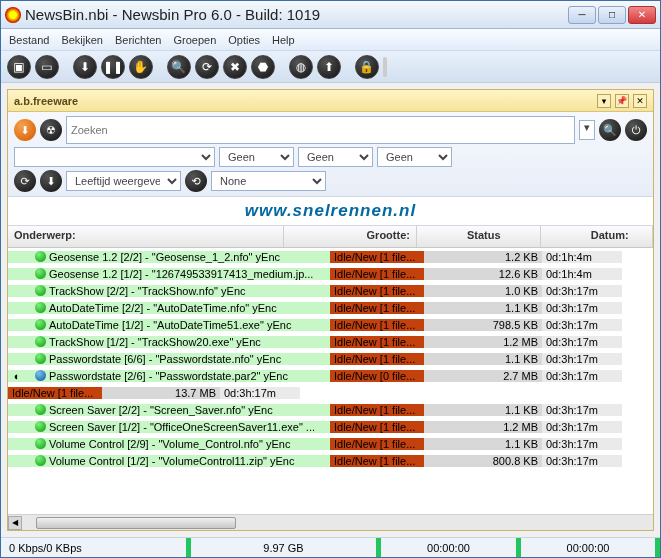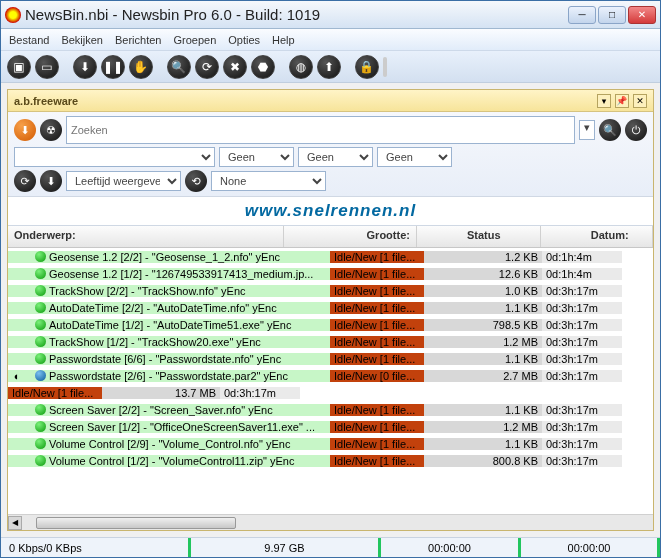--- a/index.html
+++ b/index.html
@@ -38,21 +38,21 @@
 .lv-row { display: flex; height: 17px; align-items: center; }
 .lv-row .cell { padding: 0 4px; overflow: hidden; white-space: nowrap; text-overflow: ellipsis; }
 .c-subj { width: 322px; display: flex; align-items: center; gap: 3px; background: #c7f6c7; }
 .c-stat { width: 94px; background: #c2410c; }
 .c-size { width: 118px; text-align: right; background: #d8d8d8; }
 .c-date { width: 80px; background: #eaeaea; }
 .dot { width: 11px; height: 11px; border-radius: 50%; background: radial-gradient(circle at 35% 30%, #7af07a, #0a9a0a); flex-shrink: 0; margin-left: 10px; }
 .dot.blue { background: radial-gradient(circle at 35% 30%, #7ac0f0, #0a5a9a); }
 .rowmark { width: 10px; display: flex; align-items: center; justify-content: center; flex-shrink: 0; }
 .statusbar { height: 20px; display: flex; align-items: center; background: #eef3fa; border-top: 1px solid #c9d3e1; font-size: 11px; }
-.sb-cell { padding: 0 8px; border-right: 3px solid #22c55e; height: 100%; display: flex; align-items: center; }
+.sb-cell { padding: 0 8px; border-right: 5px solid #22c55e; height: 100%; display: flex; align-items: center; }
 .hscroll { height: 16px; background: #e8e8e8; border-top: 1px solid #d0d0d0; display: flex; align-items: center; }
 .hscroll .thumb { width: 200px; height: 12px; background: linear-gradient(to bottom, #f0f0f0, #c8c8c8); border: 1px solid #999; border-radius: 2px; margin-left: 14px; }
 .hscroll .arrow { width: 14px; height: 14px; background: #d8d8d8; border: 1px solid #aaa; font-size: 8px; display: flex; align-items: center; justify-content: center; }
 </style>
 </head>
 <body>
 
 <div class="window">
   <div class="titlebar">
     <div class="titlebar-icon"></div>

